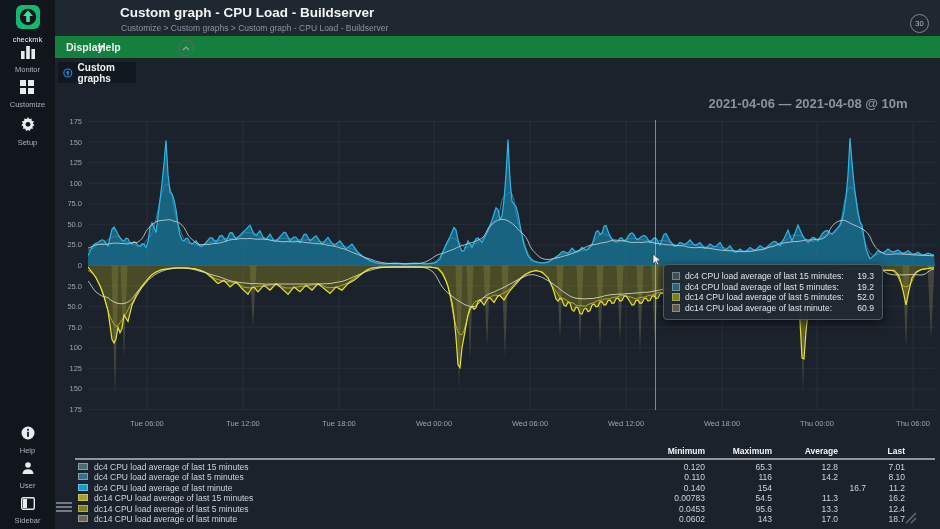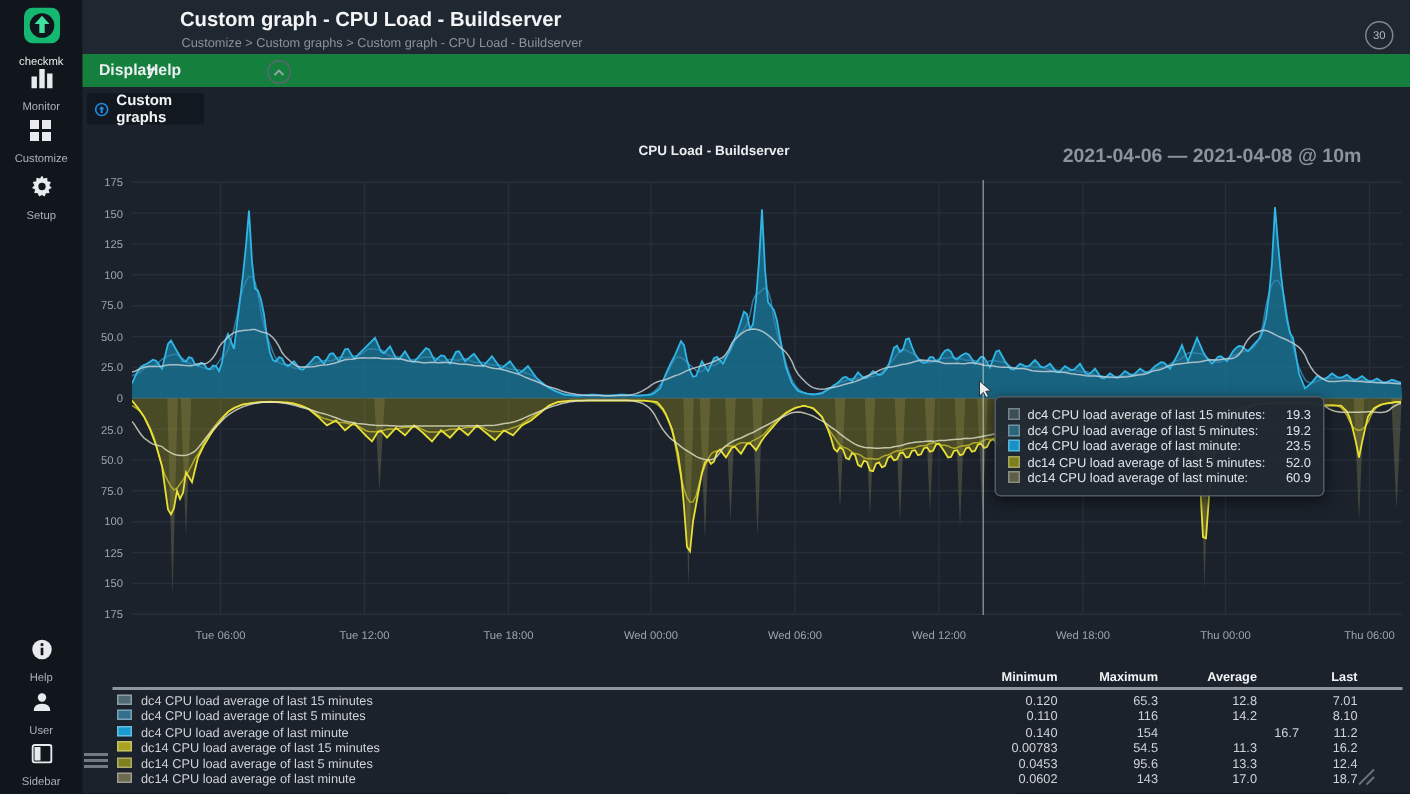--- a/index.html
+++ b/index.html
@@ -115,21 +115,20 @@
   </div>
 
   <div id="context-btn" class="abs">
     <svg width="12" height="12" viewBox="0 0 12 12" style="margin-left:5px;">
       <circle cx="6" cy="6" r="5" fill="none" stroke="#1d8be0" stroke-width="1.4"></circle>
       <path d="M6 3 L8.4 5.8 L6.9 5.8 L6.9 9 L5.1 9 L5.1 5.8 L3.6 5.8 Z" fill="#1d8be0"></path>
     </svg>
     <span class="lbl">Custom graphs</span>
   </div>
 
-  <div id="graph-title" class="abs">CPU Load - Buildserver</div>
   <div id="graph-range" class="abs">2021-04-06 — 2021-04-08 @ 10m</div>
 
   <div id="plot" class="abs" style="left:88px;top:120px;width:847px;height:290px;"><svg width="847" height="290" viewBox="0 0 847 290">
         <line x1="0" y1="1.5" x2="847" y2="1.5" stroke="#262f3a" stroke-width="1"></line>
         <line x1="0" y1="22.071" x2="847" y2="22.071" stroke="#262f3a" stroke-width="1"></line>
         <line x1="0" y1="42.642" x2="847" y2="42.642" stroke="#262f3a" stroke-width="1"></line>
         <line x1="0" y1="63.21300000000001" x2="847" y2="63.21300000000001" stroke="#262f3a" stroke-width="1"></line>
         <line x1="0" y1="83.784" x2="847" y2="83.784" stroke="#262f3a" stroke-width="1"></line>
         <line x1="0" y1="104.355" x2="847" y2="104.355" stroke="#262f3a" stroke-width="1"></line>
         <line x1="0" y1="124.92600000000002" x2="847" y2="124.92600000000002" stroke="#262f3a" stroke-width="1"></line>
@@ -214,25 +213,20 @@
           <span class="tt-swatch" style="background:#3c4f58"></span>
           <span class="tt-label">dc4 CPU load average of last 15 minutes:</span>
           <span class="tt-val">19.3</span>
         </div>
         <div class="tt-row">
           <span class="tt-swatch" style="background:#2c6479"></span>
           <span class="tt-label">dc4 CPU load average of last 5 minutes:</span>
           <span class="tt-val">19.2</span>
         </div>
         <div class="tt-row">
-          <span class="tt-swatch" style="background:#1693c4"></span>
-          <span class="tt-label">dc4 CPU load average of last minute:</span>
-          <span class="tt-val">23.5</span>
-        </div>
-        <div class="tt-row">
           <span class="tt-swatch" style="background:#7e7e1b"></span>
           <span class="tt-label">dc14 CPU load average of last 5 minutes:</span>
           <span class="tt-val">52.0</span>
         </div>
         <div class="tt-row">
           <span class="tt-swatch" style="background:#5e5d49"></span>
           <span class="tt-label">dc14 CPU load average of last minute:</span>
           <span class="tt-val">60.9</span>
         </div>
       </div>

